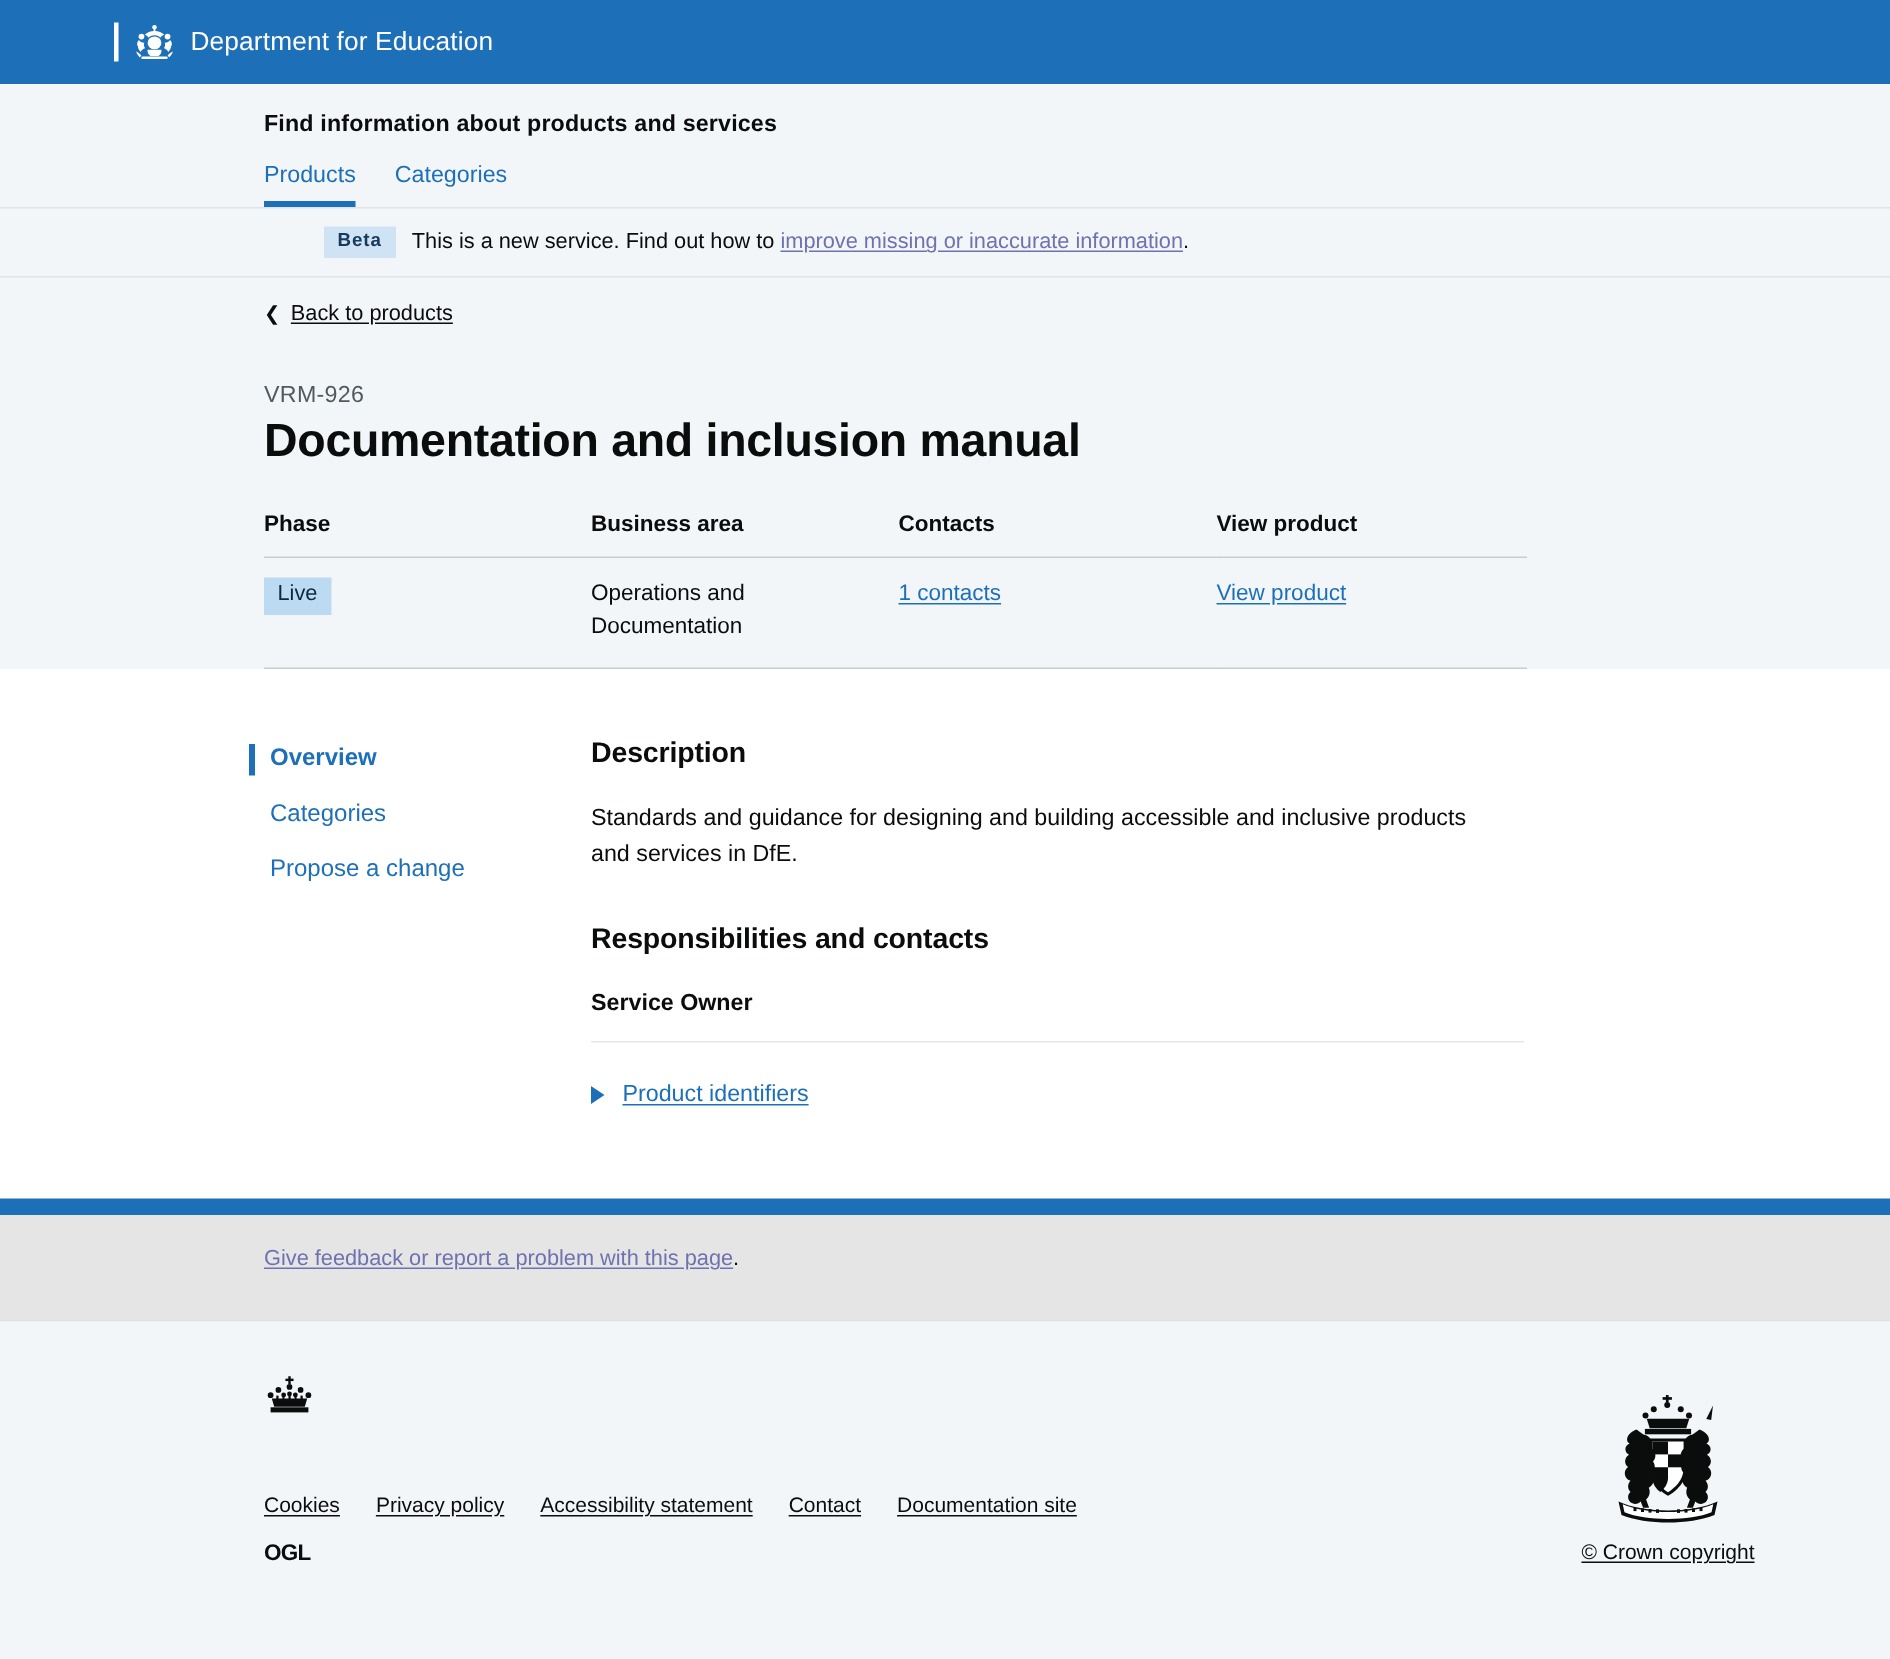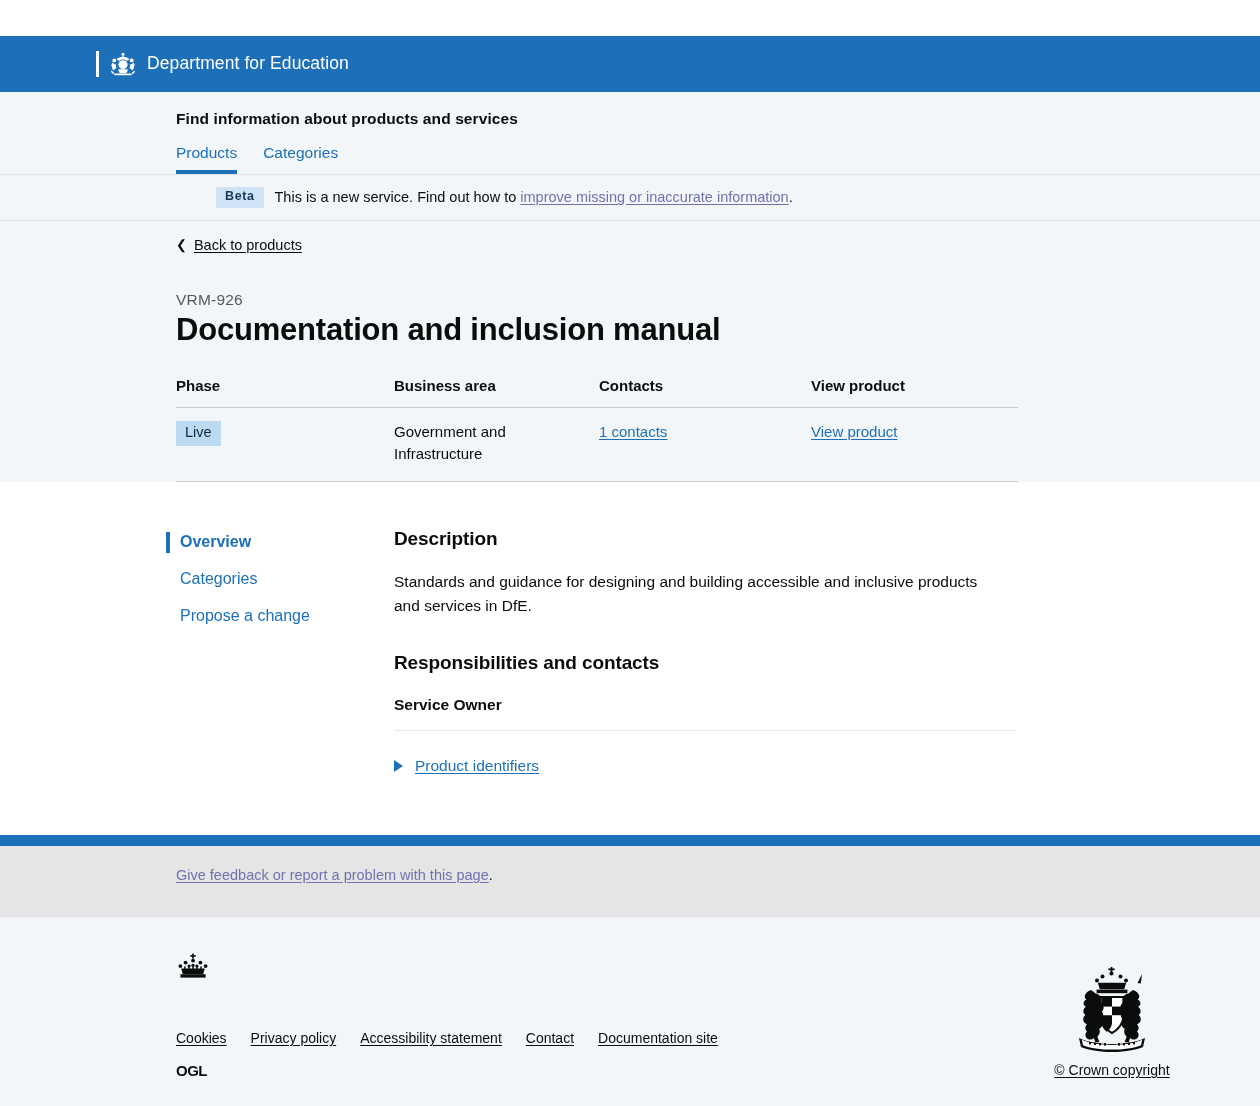--- a/index.html
+++ b/index.html
@@ -14,22 +14,21 @@
   }
 
   .page { width: 1260px; height: 1106px; position: relative; overflow: hidden; background:#fff; }
 
   
   .gov-header {
     background: #1d70b8;
     height: 56px;
     display: flex;
     align-items: center;
-    padding-left: 96px;
-    margin-top: 36px;
+    padding-left: 76px;
   }
   .brand {
     display: flex;
     align-items: center;
     gap: 9px;
   }
   .brand-rule {
     width: 3px;
     height: 26px;
     background: #ffffff;
@@ -415,21 +414,21 @@
             <th>Business area</th>
             <th>Contacts</th>
             <th>View product</th>
           </tr>
         </thead>
         <tbody>
           <tr>
             <td>
               <span class="tag-live">Live</span>
             </td>
-            <td>Government and Infrastructure</td>
+            <td>Operations and Documentation</td>
             <td>
               <a class="tlink">1 contacts</a>
             </td>
             <td>
               <a class="tlink">View product</a>
             </td>
           </tr>
         </tbody>
       </table>
     </div>

